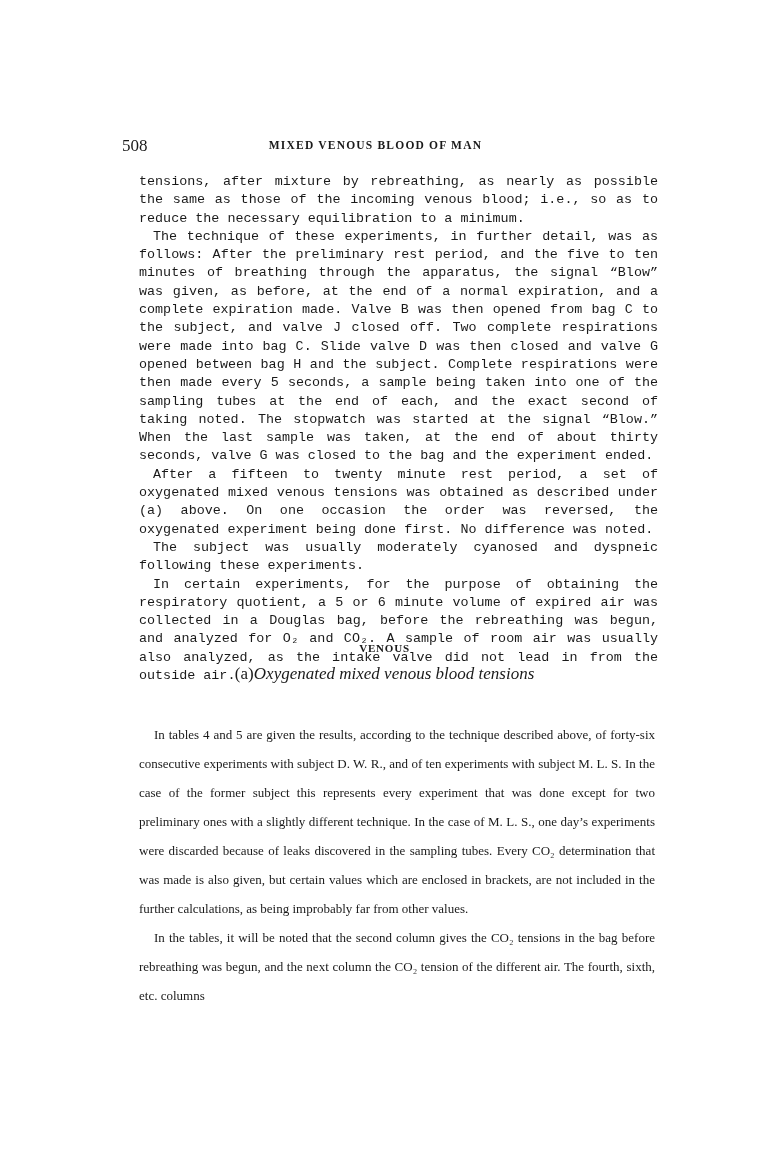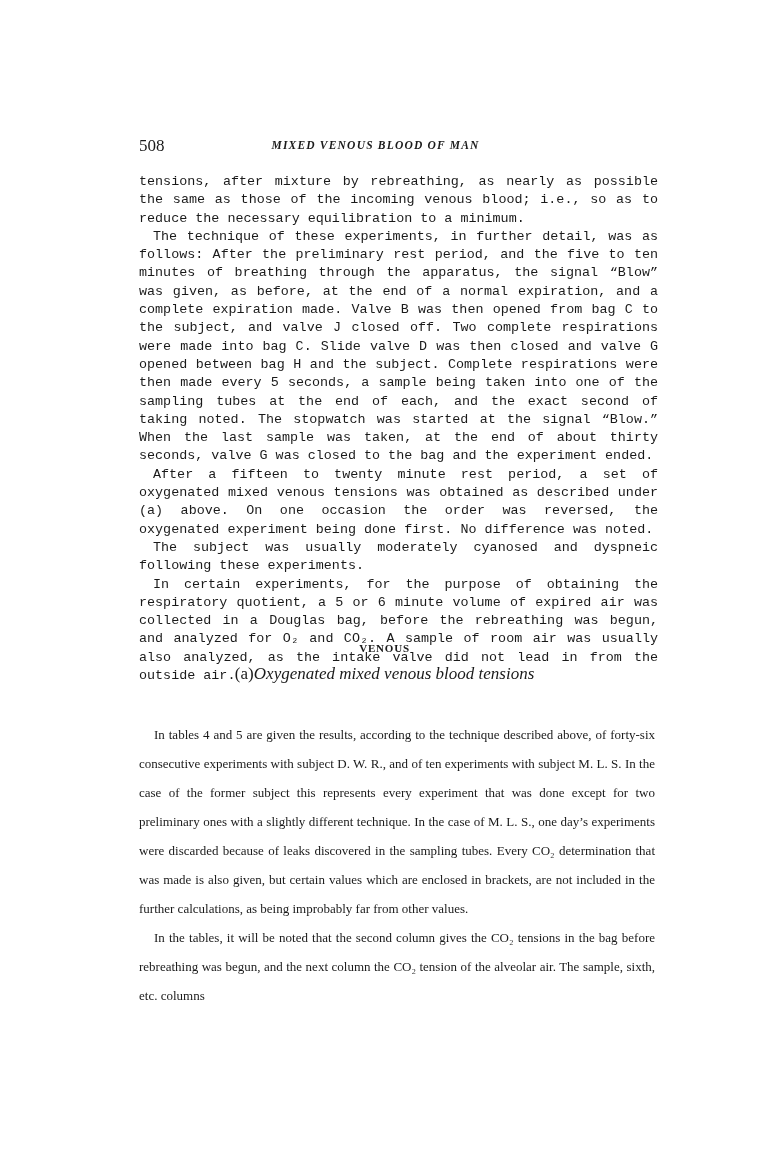--- a/index.html
+++ b/index.html
@@ -1,21 +1,21 @@
 <!DOCTYPE html>
 <html><head>
 <meta charset="utf-8">
 <style>
   html, body { margin: 0; padding: 0; background: #ffffff; }
   body { width: 757px; height: 1163px; position: relative; overflow: hidden;
          font-family: "Liberation Serif", "DejaVu Serif", serif; color: #1a1a1a; }
-  .page-num { position: absolute; left: 139px; top: 136px; font-size: 17px; }
+  .page-num { position: absolute; left: 122px; top: 136px; font-size: 17px; }
   .running-head { position: absolute; left: 0; width: 757px; top: 139px; text-align: center;
                   font-size: 11.5px; letter-spacing: 1.2px; font-weight: bold; }
-  .running-head span { position: relative; left: -3px; font-style: italic; }
+  .running-head span { position: relative; left: -3px; }
   .small-block { position: absolute; left: 139px; top: 173px; width: 519px;
                  font-size: 13.4px; line-height: 18.3px; }
   .small-block p { margin: 0; text-align: justify; text-indent: 0; font-family: Liberation Mono, monospace; }
   .small-block p.indent { text-indent: 14px; }
   .results-head { position: absolute; left: 0; width: 757px; top: 642px; text-align: center;
                   font-size: 11px; letter-spacing: 0.8px; font-weight: bold; }
   .results-head span { position: relative; left: 6px; }
   .subhead { position: absolute; left: 0; width: 757px; top: 664px; text-align: center;
              font-size: 17px; }
   .subhead span { position: relative; left: 4px; }
@@ -47,15 +47,15 @@
 
   <div class="subhead">
     <span>
       <span>(a)</span>
       <i>Oxygenated mixed venous blood tensions</i>
     </span>
   </div>
 
   <div class="large-block">
     <p>In tables 4 and 5 are given the results, according to the technique described above, of forty-six consecutive experiments with subject D. W. R., and of ten experiments with subject M. L. S.  In the case of the former subject this represents every experiment that was done except for two preliminary ones with a slightly different technique. In the case of M. L. S., one day’s experiments were discarded because of leaks discovered in the sampling tubes.  Every CO₂ determination that was made is also given, but certain values which are enclosed in brackets, are not included in the further calculations, as being improbably far from other values.</p>
-    <p>In the tables, it will be noted that the second column gives the CO₂ tensions in the bag before rebreathing was begun, and the next column the CO₂ tension of the alveolar air.  The sample, sixth, etc. columns</p>
+    <p>In the tables, it will be noted that the second column gives the CO₂ tensions in the bag before rebreathing was begun, and the next column the CO₂ tension of the different air.  The fourth, sixth, etc. columns</p>
   </div>
 </div>
 
 </body></html>

